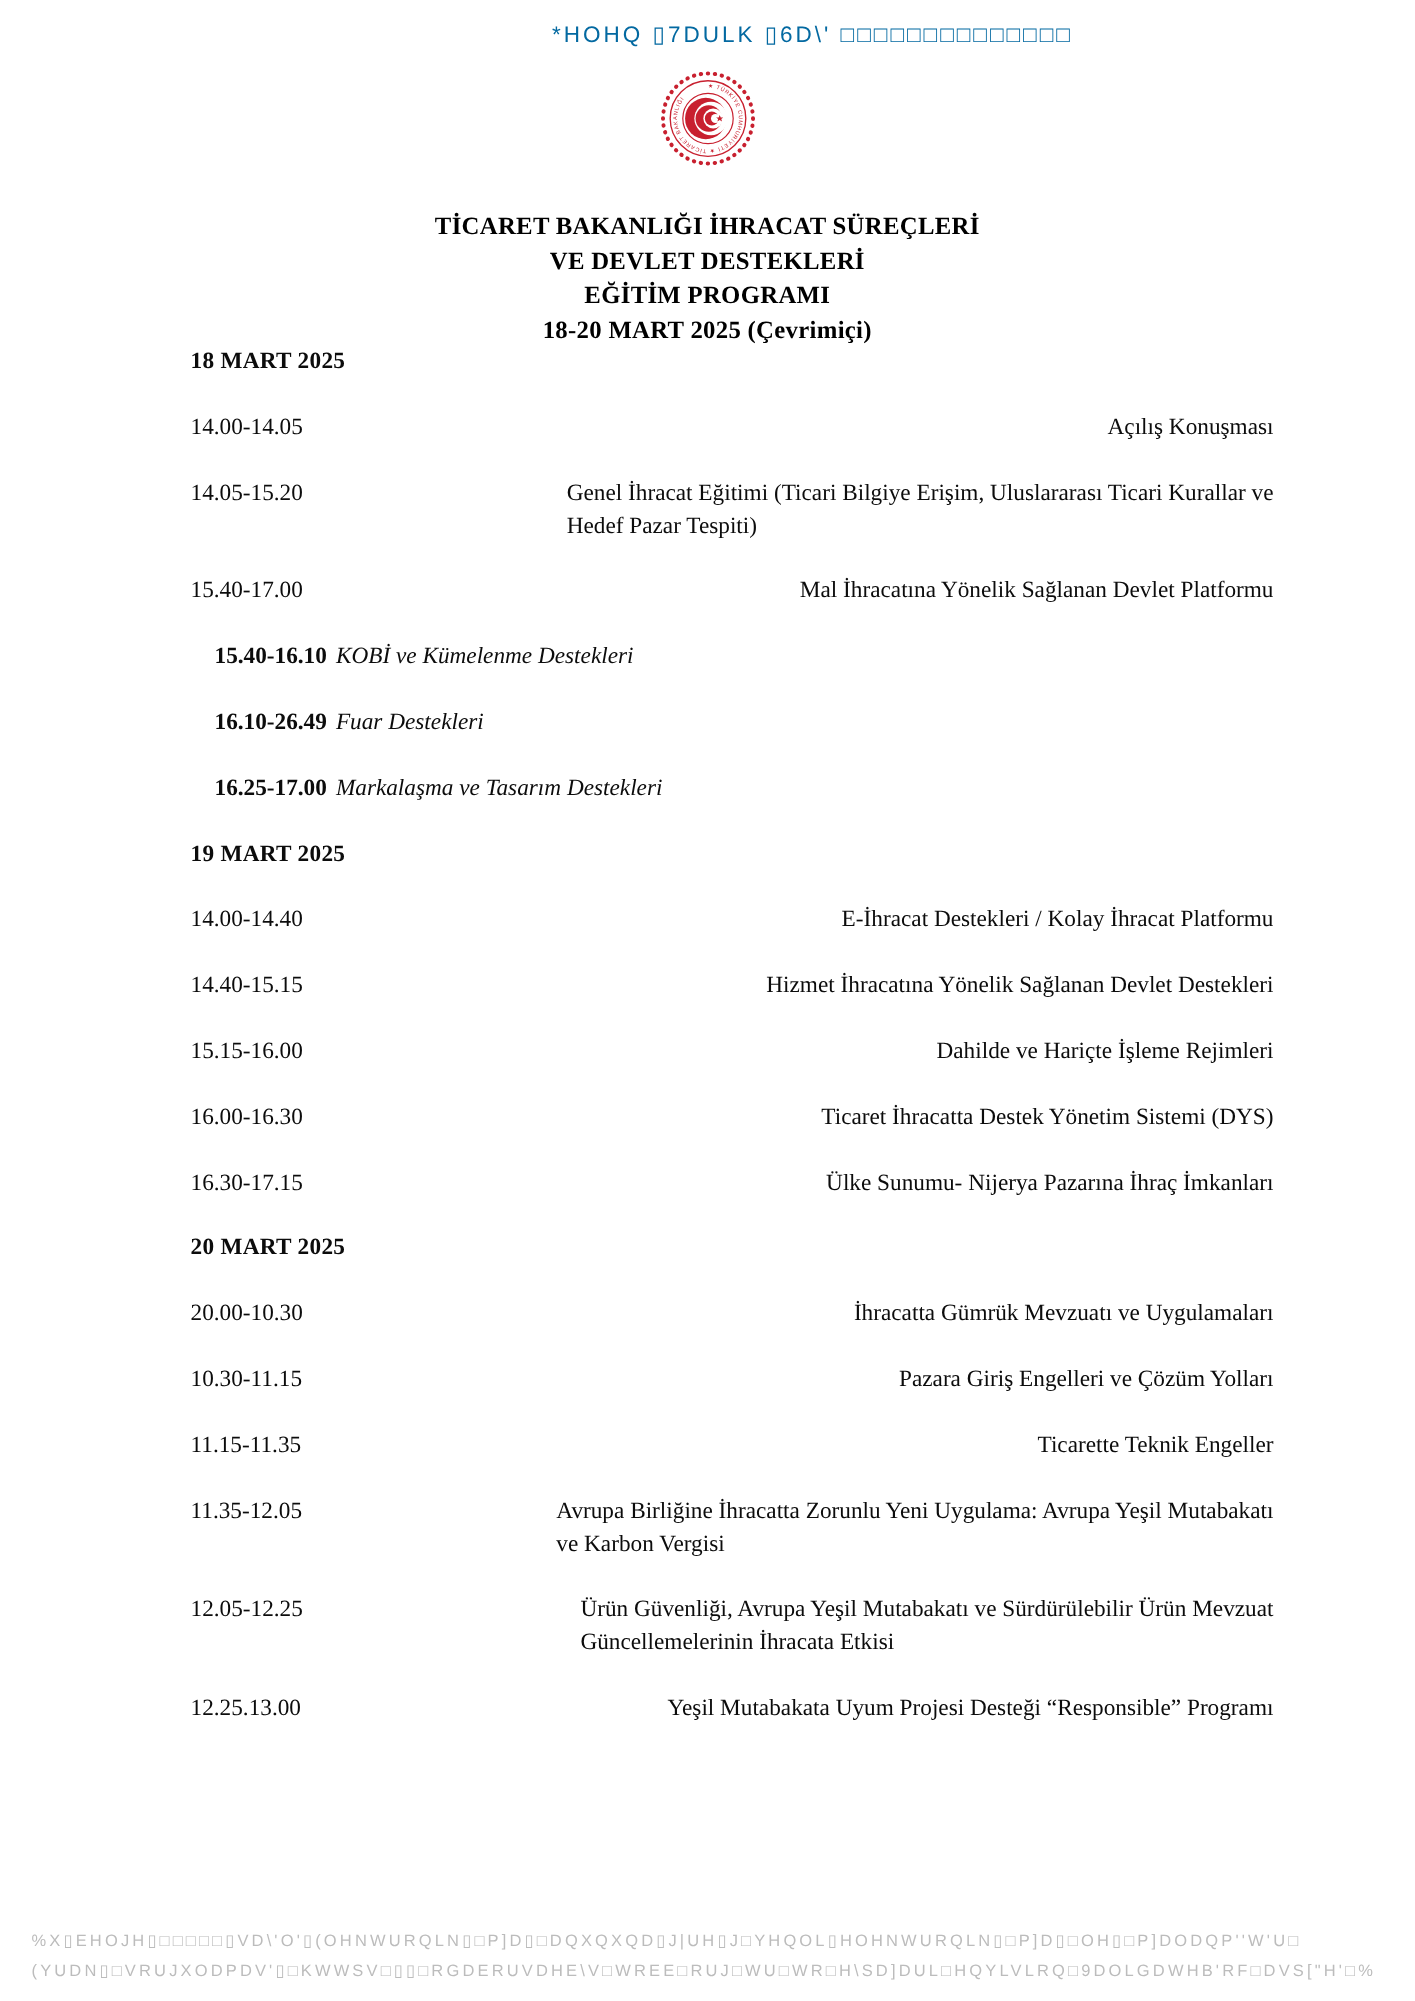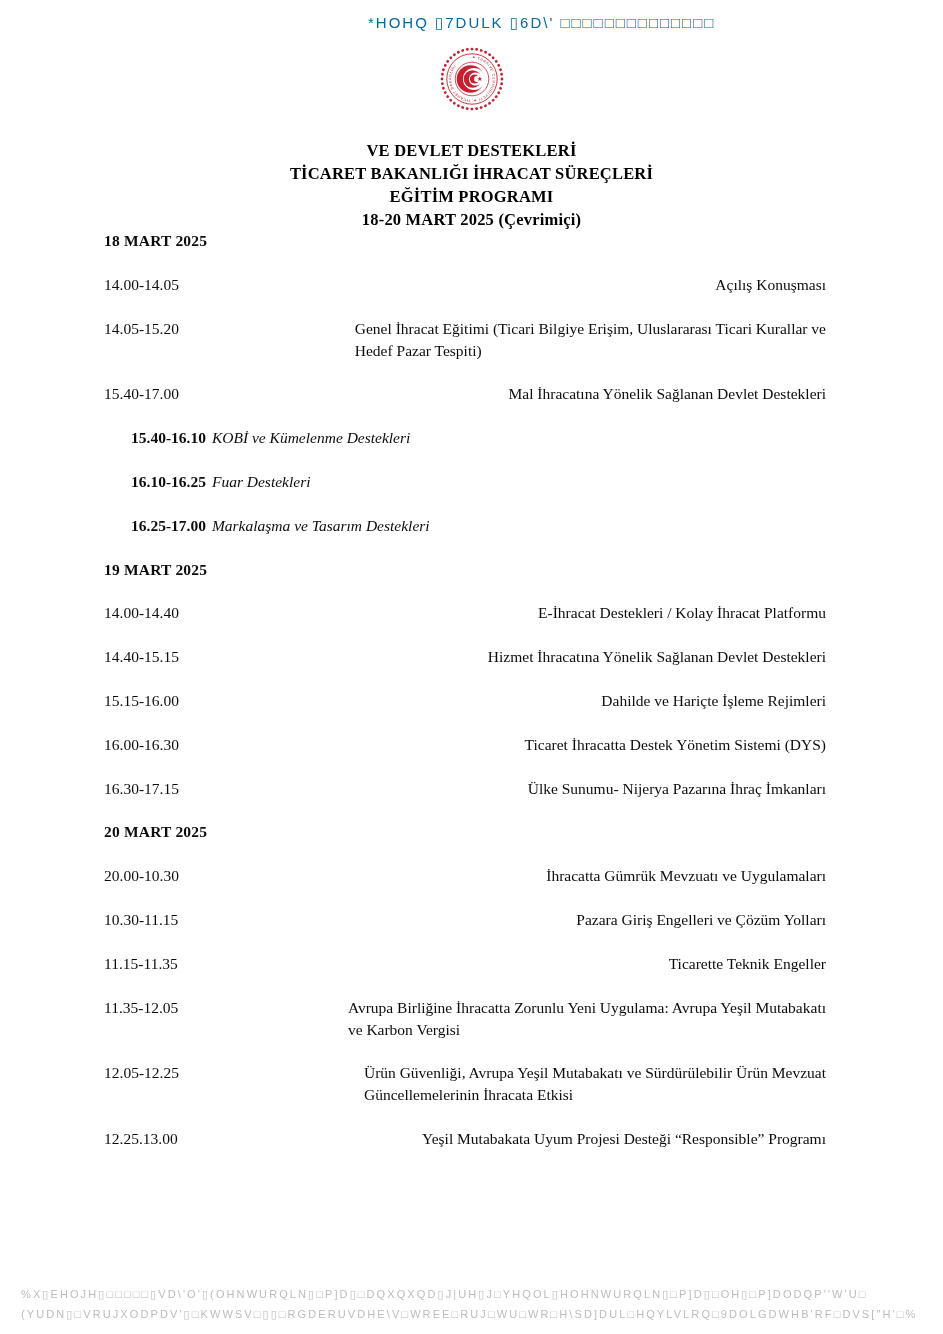--- a/index.html
+++ b/index.html
@@ -10,26 +10,26 @@
   .garbled-header{
     position:absolute;top:14px;left:368px;
     font-family:"Liberation Sans","DejaVu Sans",sans-serif;
     font-size:15px;letter-spacing:2px;color:#0369a1;white-space:nowrap;
   }
   .logo-wrap{position:absolute;top:45px;left:438px;width:68px;height:68px;}
   .title-block{
     position:absolute;top:139px;left:0;width:943px;text-align:center;
     font-weight:bold;font-size:16.5px;line-height:23px;letter-spacing:0.2px;color:#000;
   }
-  .schedule{position:absolute;top:230px;left:104px;width:722px;font-size:15.5px;}
+  .schedule{position:absolute;top:230px;left:127px;width:722px;font-size:15.5px;}
   .day{font-weight:bold;line-height:22px;margin-bottom:21.8px;letter-spacing:0.2px;}
   .item{display:flex;line-height:22px;margin-bottom:21.8px;justify-content:space-between;}
   .time{flex:0 0 110px;}
   .desc{white-space:pre-line;max-width:610px;}
-  .item.sub{display:block;margin-left:27px;}
+  .item.sub{display:block;margin-left:16px;}
   .stime{font-weight:bold;}
   .sdesc{font-style:italic;margin-left:6px;}
   .footer{
     position:absolute;top:1284px;left:21px;width:915px;
     font-family:"Liberation Sans","DejaVu Sans",sans-serif;
     font-size:11px;line-height:20px;letter-spacing:2.1px;color:#bcbcbc;white-space:nowrap;
   }
 </style>
 </head>
 <body>
@@ -55,43 +55,43 @@
       <circle cx="0.5" cy="0" r="8.8" fill="#C8202F"></circle>
       <circle cx="3.5" cy="0" r="6.6" fill="#ffffff"></circle>
       <circle cx="2.5" cy="0" r="4.6" fill="#C8202F"></circle>
       <circle cx="5" cy="0" r="3" fill="#ffffff"></circle>
       <polygon fill="#C8202F" points="7.8,-2.4 8.5,-0.75 10.2,-0.75 8.85,0.3 9.35,1.95 7.8,0.95 6.25,1.95 6.75,0.3 5.4,-0.75 7.1,-0.75"></polygon>
     </g>
   </svg>
 </div>
 
 <div class="title-block">
+  <div>TİCARET BAKANLIĞI İHRACAT SÜREÇLERİ</div>
   <div>VE DEVLET DESTEKLERİ</div>
-  <div>TİCARET BAKANLIĞI İHRACAT SÜREÇLERİ</div>
   <div>EĞİTİM PROGRAMI</div>
   <div>18-20 MART 2025 (Çevrimiçi)</div>
 </div>
 
 <div class="schedule">
     <div class="day">18 MART 2025</div>
     <div class="item">
       <span class="time">14.00-14.05</span>
       <span class="desc">Açılış Konuşması</span>
     </div>
     <div class="item">
       <span class="time">14.05-15.20</span>
       <span class="desc">Genel İhracat Eğitimi (Ticari Bilgiye Erişim, Uluslararası Ticari Kurallar ve
 Hedef Pazar Tespiti)</span>
     </div>
     <div class="item">
       <span class="time">15.40-17.00</span>
-      <span class="desc">Mal İhracatına Yönelik Sağlanan Devlet Destekleri</span>
+      <span class="desc">Mal İhracatına Yönelik Sağlanan Devlet Platformu</span>
     </div>
     <div class="item sub"><span class="stime">15.40-16.10</span><span class="sdesc">KOBİ ve Kümelenme Destekleri</span></div>
-    <div class="item sub"><span class="stime">16.10-16.25</span><span class="sdesc">Fuar Destekleri</span></div>
+    <div class="item sub"><span class="stime">16.10-26.49</span><span class="sdesc">Fuar Destekleri</span></div>
     <div class="item sub"><span class="stime">16.25-17.00</span><span class="sdesc">Markalaşma ve Tasarım Destekleri</span></div>
     <div class="day">19 MART 2025</div>
     <div class="item">
       <span class="time">14.00-14.40</span>
       <span class="desc">E-İhracat Destekleri / Kolay İhracat Platformu</span>
     </div>
     <div class="item">
       <span class="time">14.40-15.15</span>
       <span class="desc">Hizmet İhracatına Yönelik Sağlanan Devlet Destekleri</span>
     </div>

